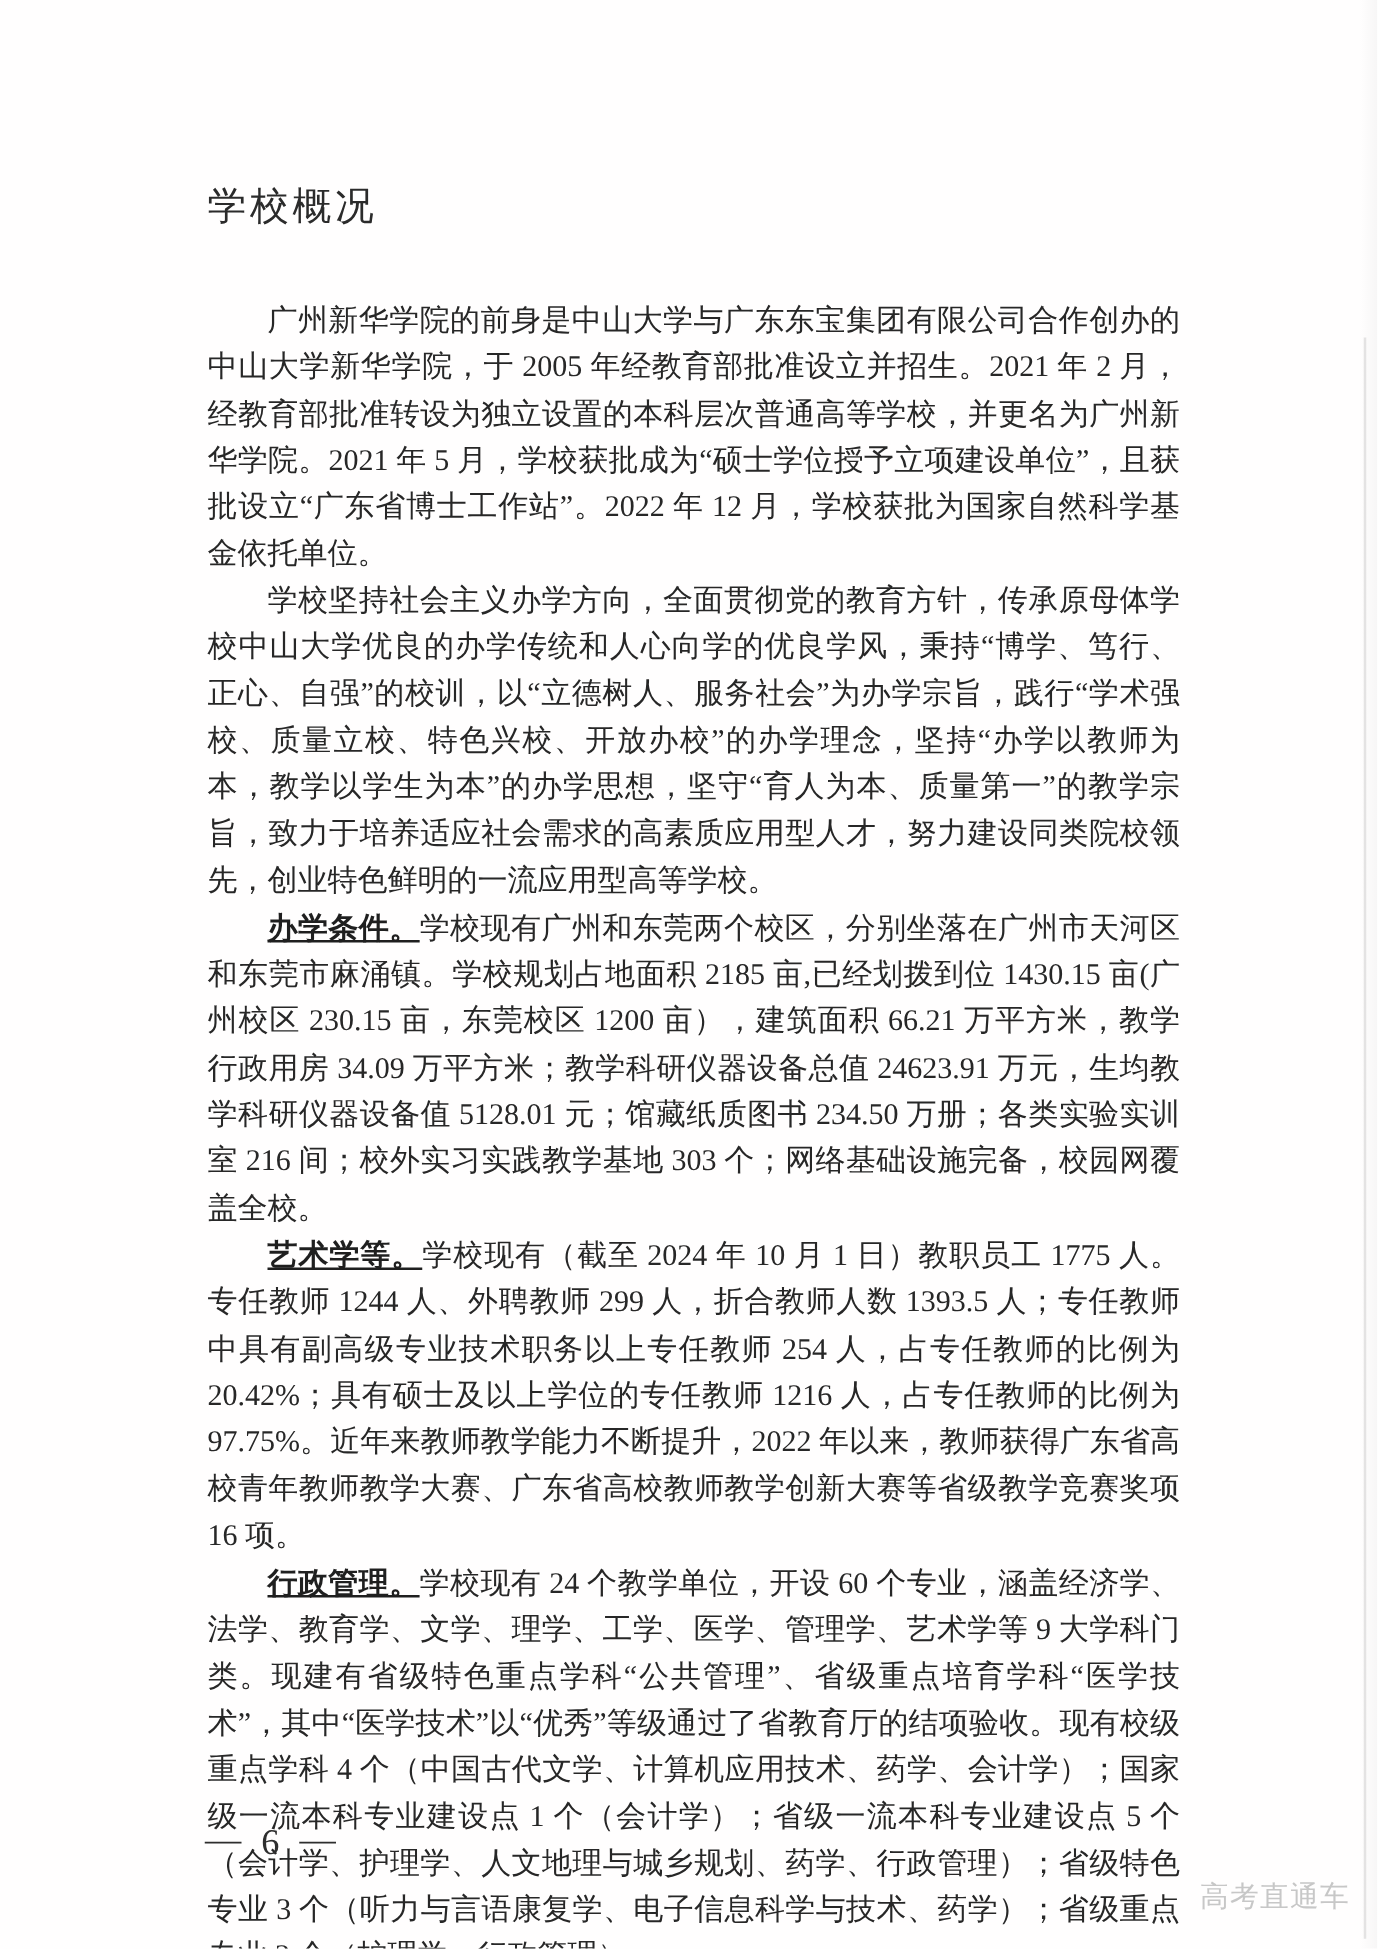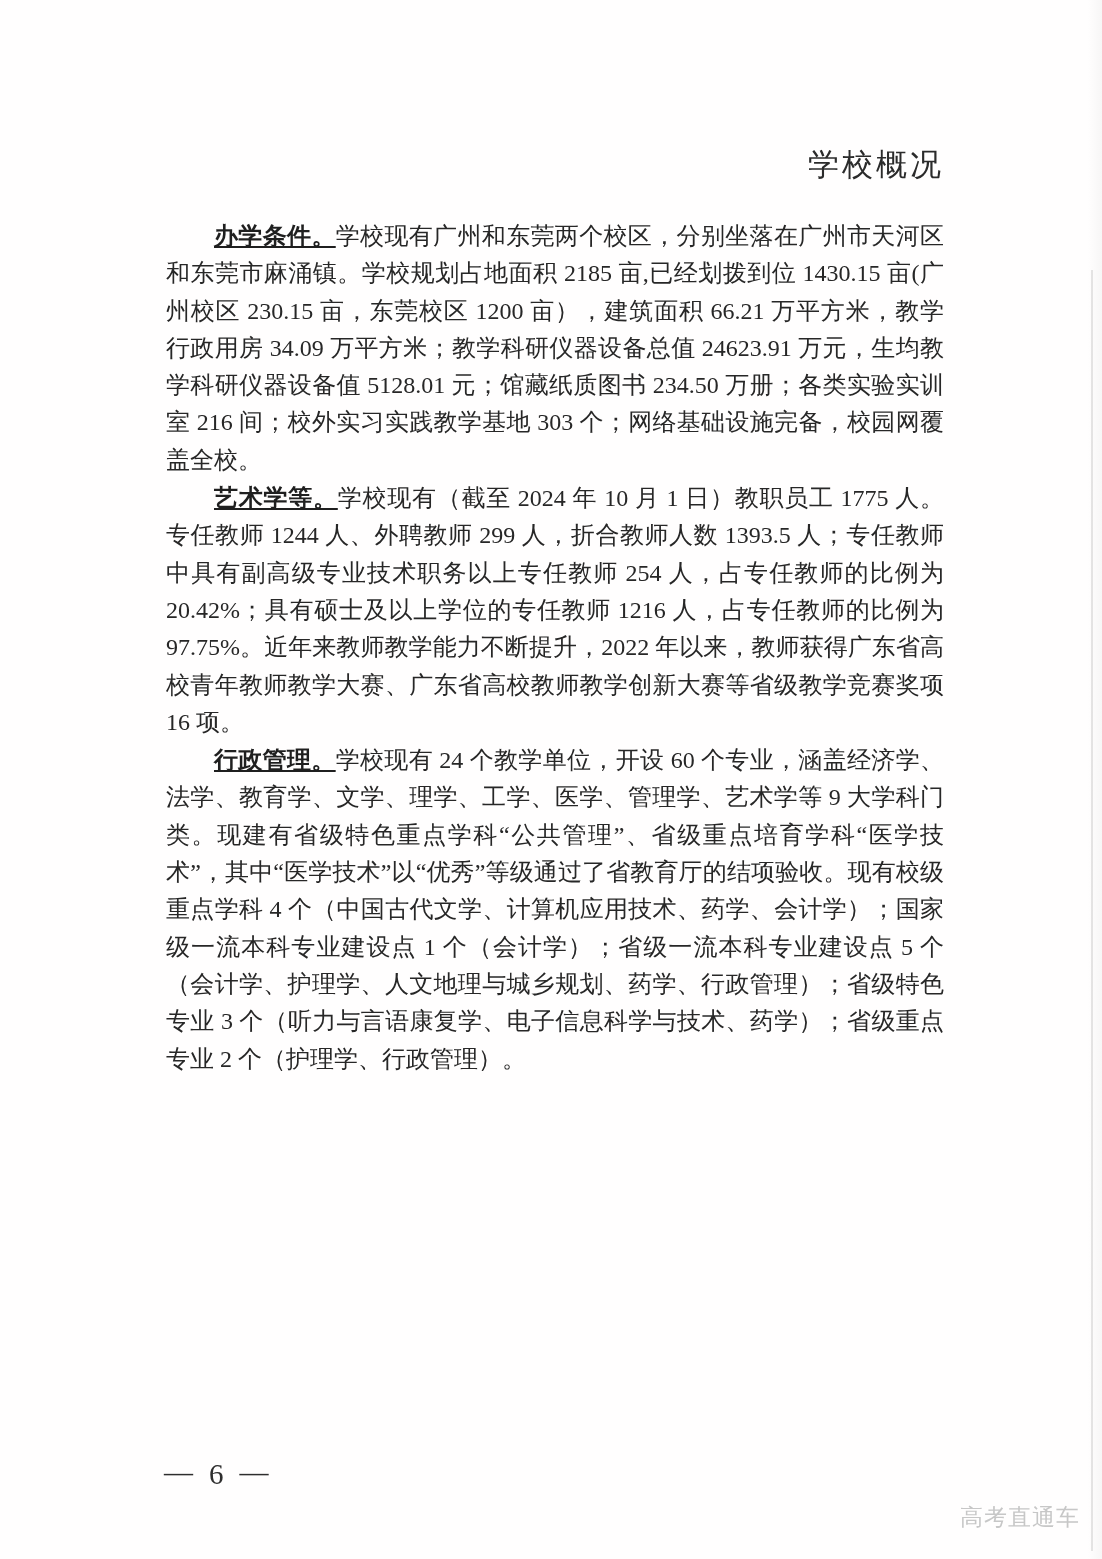--- a/index.html
+++ b/index.html
@@ -38,23 +38,22 @@
     left: 166px;
     top: 143px;
     width: 778px;
   }
   .doc-title {
     font-family: "Liberation Sans", "DejaVu Sans", sans-serif;
     font-weight: 400;
     font-size: 31px;
     letter-spacing: 3px;
     color: #2b2b2b;
-    margin: 0 0 30px 0;
+    margin: 0 0 52px 0;
     line-height: 44px;
-    text-align: right;
   }
   .para {
     margin: 0;
     font-size: 24px;
     line-height: 37.3px;
     text-align: justify;
     text-indent: 2em;
     color: #272727;
   }
   .para .lead {
@@ -91,21 +90,23 @@
   }
 </style>
 </head>
 <body>
 
 <div class="page">
 
   <div class="content">
     <h1 class="doc-title">学校概况</h1>
 
+    <p class="para"><span>广州新华学院的前身是中山大学与广东东宝集团有限公司合作创办的中山大学新华学院，于 2005 年经教育部批准设立并招生。2021 年 2 月，经教育部批准转设为独立设置的本科层次普通高等学校，并更名为广州新华学院。2021 年 5 月，学校获批成为“硕士学位授予立项建设单位”，且获批设立“广东省博士工作站”。2022 年 12 月，学校获批为国家自然科学基金依托单位。</span></p>
 
+    <p class="para"><span>学校坚持社会主义办学方向，全面贯彻党的教育方针，传承原母体学校中山大学优良的办学传统和人心向学的优良学风，秉持“博学、笃行、正心、自强”的校训，以“立德树人、服务社会”为办学宗旨，践行“学术强校、质量立校、特色兴校、开放办校”的办学理念，坚持“办学以教师为本，教学以学生为本”的办学思想，坚守“育人为本、质量第一”的教学宗旨，致力于培养适应社会需求的高素质应用型人才，努力建设同类院校领先，创业特色鲜明的一流应用型高等学校。</span></p>
 
     <p class="para"><span class="lead">办学条件。</span><span>学校现有广州和东莞两个校区，分别坐落在广州市天河区和东莞市麻涌镇。学校规划占地面积 2185 亩,已经划拨到位 1430.15 亩(广州校区 230.15 亩，东莞校区 1200 亩），建筑面积 66.21 万平方米，教学行政用房 34.09 万平方米；教学科研仪器设备总值 24623.91 万元，生均教学科研仪器设备值 5128.01 元；馆藏纸质图书 234.50 万册；各类实验实训室 216 间；校外实习实践教学基地 303 个；网络基础设施完备，校园网覆盖全校。</span></p>
 
     <p class="para"><span class="lead">艺术学等。</span><span>学校现有（截至 2024 年 10 月 1 日）教职员工 1775 人。专任教师 1244 人、外聘教师 299 人，折合教师人数 1393.5 人；专任教师中具有副高级专业技术职务以上专任教师 254 人，占专任教师的比例为 20.42%；具有硕士及以上学位的专任教师 1216 人，占专任教师的比例为 97.75%。近年来教师教学能力不断提升，2022 年以来，教师获得广东省高校青年教师教学大赛、广东省高校教师教学创新大赛等省级教学竞赛奖项 16 项。</span></p>
 
     <p class="para"><span class="lead">行政管理。</span><span>学校现有 24 个教学单位，开设 60 个专业，涵盖经济学、法学、教育学、文学、理学、工学、医学、管理学、艺术学等 9 大学科门类。现建有省级特色重点学科“公共管理”、省级重点培育学科“医学技术”，其中“医学技术”以“优秀”等级通过了省教育厅的结项验收。现有校级重点学科 4 个（中国古代文学、计算机应用技术、药学、会计学）；国家级一流本科专业建设点 1 个（会计学）；省级一流本科专业建设点 5 个（会计学、护理学、人文地理与城乡规划、药学、行政管理）；省级特色专业 3 个（听力与言语康复学、电子信息科学与技术、药学）；省级重点专业 2 个（护理学、行政管理）。</span></p>
   </div>
 
   <div class="page-footer">
     <span class="dash">—</span>

